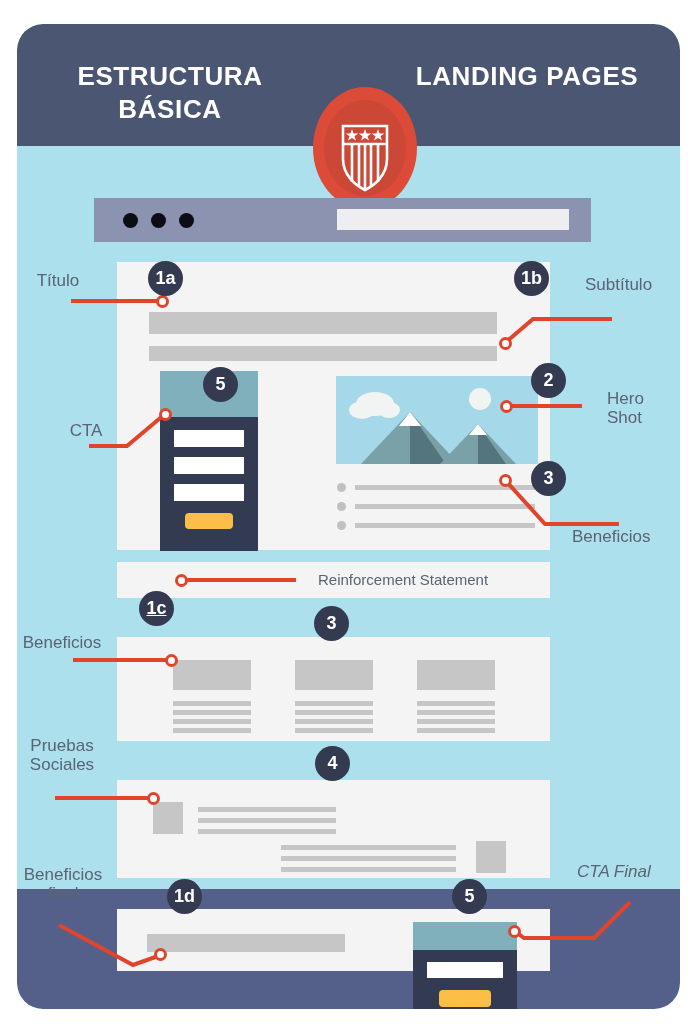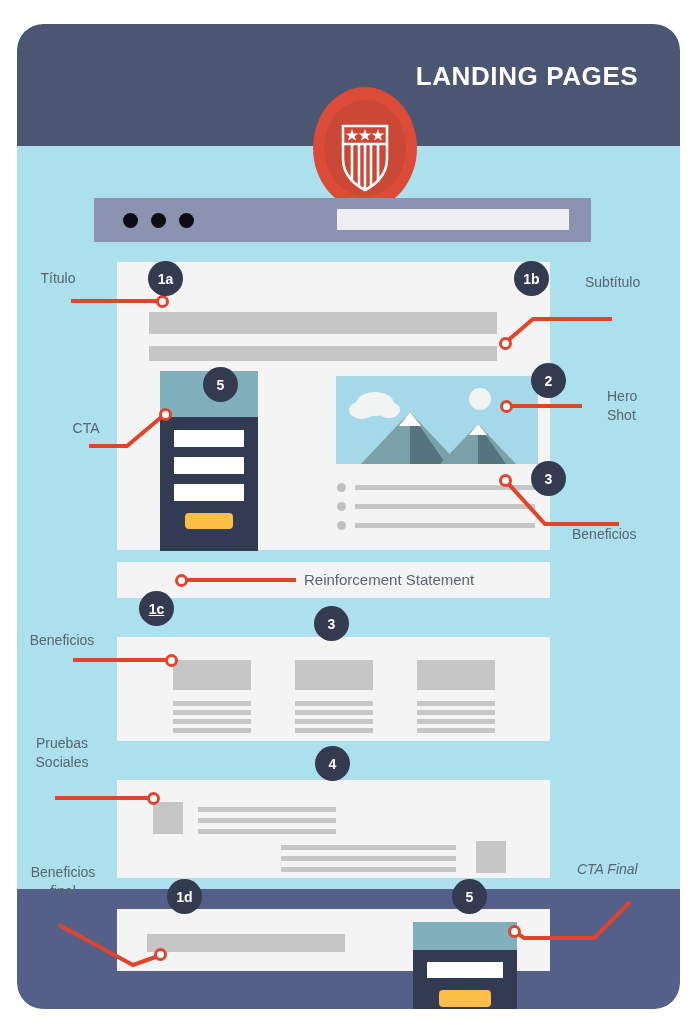--- a/index.html
+++ b/index.html
@@ -58,44 +58,45 @@
        border-color:transparent;border-bottom-color:#ffffff;}
 
   
   .ctabox{position:absolute;}
   .cta-head{position:absolute;left:0;top:0;width:100%;background:#7fb0bb;}
   .cta-body{position:absolute;left:0;width:100%;background:#333b52;}
   .cta-field{position:absolute;background:#ffffff;}
   .cta-btn{position:absolute;background:#fcbe46;border-radius:4px;}
 
   
-  .label{position:absolute;color:#5a6472;font-size:14px;line-height:1.26;}
+  .label{position:absolute;color:#5a6472;font-size:17px;line-height:1.26;}
   .label.r{text-align:left;}
   .label.c{text-align:center;}
 
   
   .conn{position:absolute;background:#e0452c;height:4px;}
   .knob{position:absolute;width:13px;height:13px;border-radius:50%;
         background:#ffffff;border:3.5px solid #e0452c;box-sizing:border-box;}
 
   
   .badge{position:absolute;border-radius:50%;background:#343b50;color:#ffffff;
          font-weight:bold;display:flex;align-items:center;justify-content:center;}
-  .badge.b-lg{width:35px;height:35px;font-size:14px;}
+  .badge.b-lg{width:35px;height:35px;font-size:18px;}
 
   
   .reinf-text{position:absolute;color:#5a6472;font-size:15px;}
 </style>
 </head>
 <body>
 
 <div id="poster">
   <div class="card">
 
     <div class="header">
+      <div class="htitle left">ESTRUCTURA BÁSICA</div>
       <div class="htitle right">LANDING PAGES</div>
     </div>
 
     <div class="emblem">
       <div class="emb-outer"></div>
       <div class="emb-inner"></div>
       <svg width="104" height="122" viewBox="0 0 104 122" style="position:absolute;left:0;top:0;">
         <g stroke="#ffffff" stroke-width="2.6" fill="none">
           <path d="M30 39 L74 39 L74 72 C74 88 62 98 52 103 C42 98 30 88 30 72 Z"></path>
           <line x1="30" y1="57" x2="74" y2="57"></line>
@@ -157,21 +158,21 @@
     <div class="ctabox" style="left:143px;top:347px;width:98px;height:180px;">
       <div class="cta-head" style="height:46px;"></div>
       <div class="cta-body" style="top:46px;height:134px;"></div>
       <div class="cta-field" style="left:14px;top:59px;width:70px;height:17px;"></div>
       <div class="cta-field" style="left:14px;top:86px;width:70px;height:17px;"></div>
       <div class="cta-field" style="left:14px;top:113px;width:70px;height:17px;"></div>
       <div class="cta-btn" style="left:25px;top:142px;width:48px;height:16px;"></div>
     </div>
 
     <div class="panel" style="left:100px;top:538px;width:433px;height:36px;">
-      <div class="reinf-text" style="left:187px;top:9px;">Reinforcement  Statement</div>
+      <div class="reinf-text" style="left:201px;top:9px;">Reinforcement  Statement</div>
     </div>
 
     <div class="panel" style="left:100px;top:613px;width:433px;height:104px;">
 
       <div class="blk" style="left:56px;top:23px;width:78px;height:30px;"></div>
       <div class="line" style="left:56px;top:64px;width:78px;"></div>
       <div class="line" style="left:56px;top:73px;width:78px;"></div>
       <div class="line" style="left:56px;top:82px;width:78px;"></div>
       <div class="line" style="left:56px;top:91px;width:78px;"></div>
 

